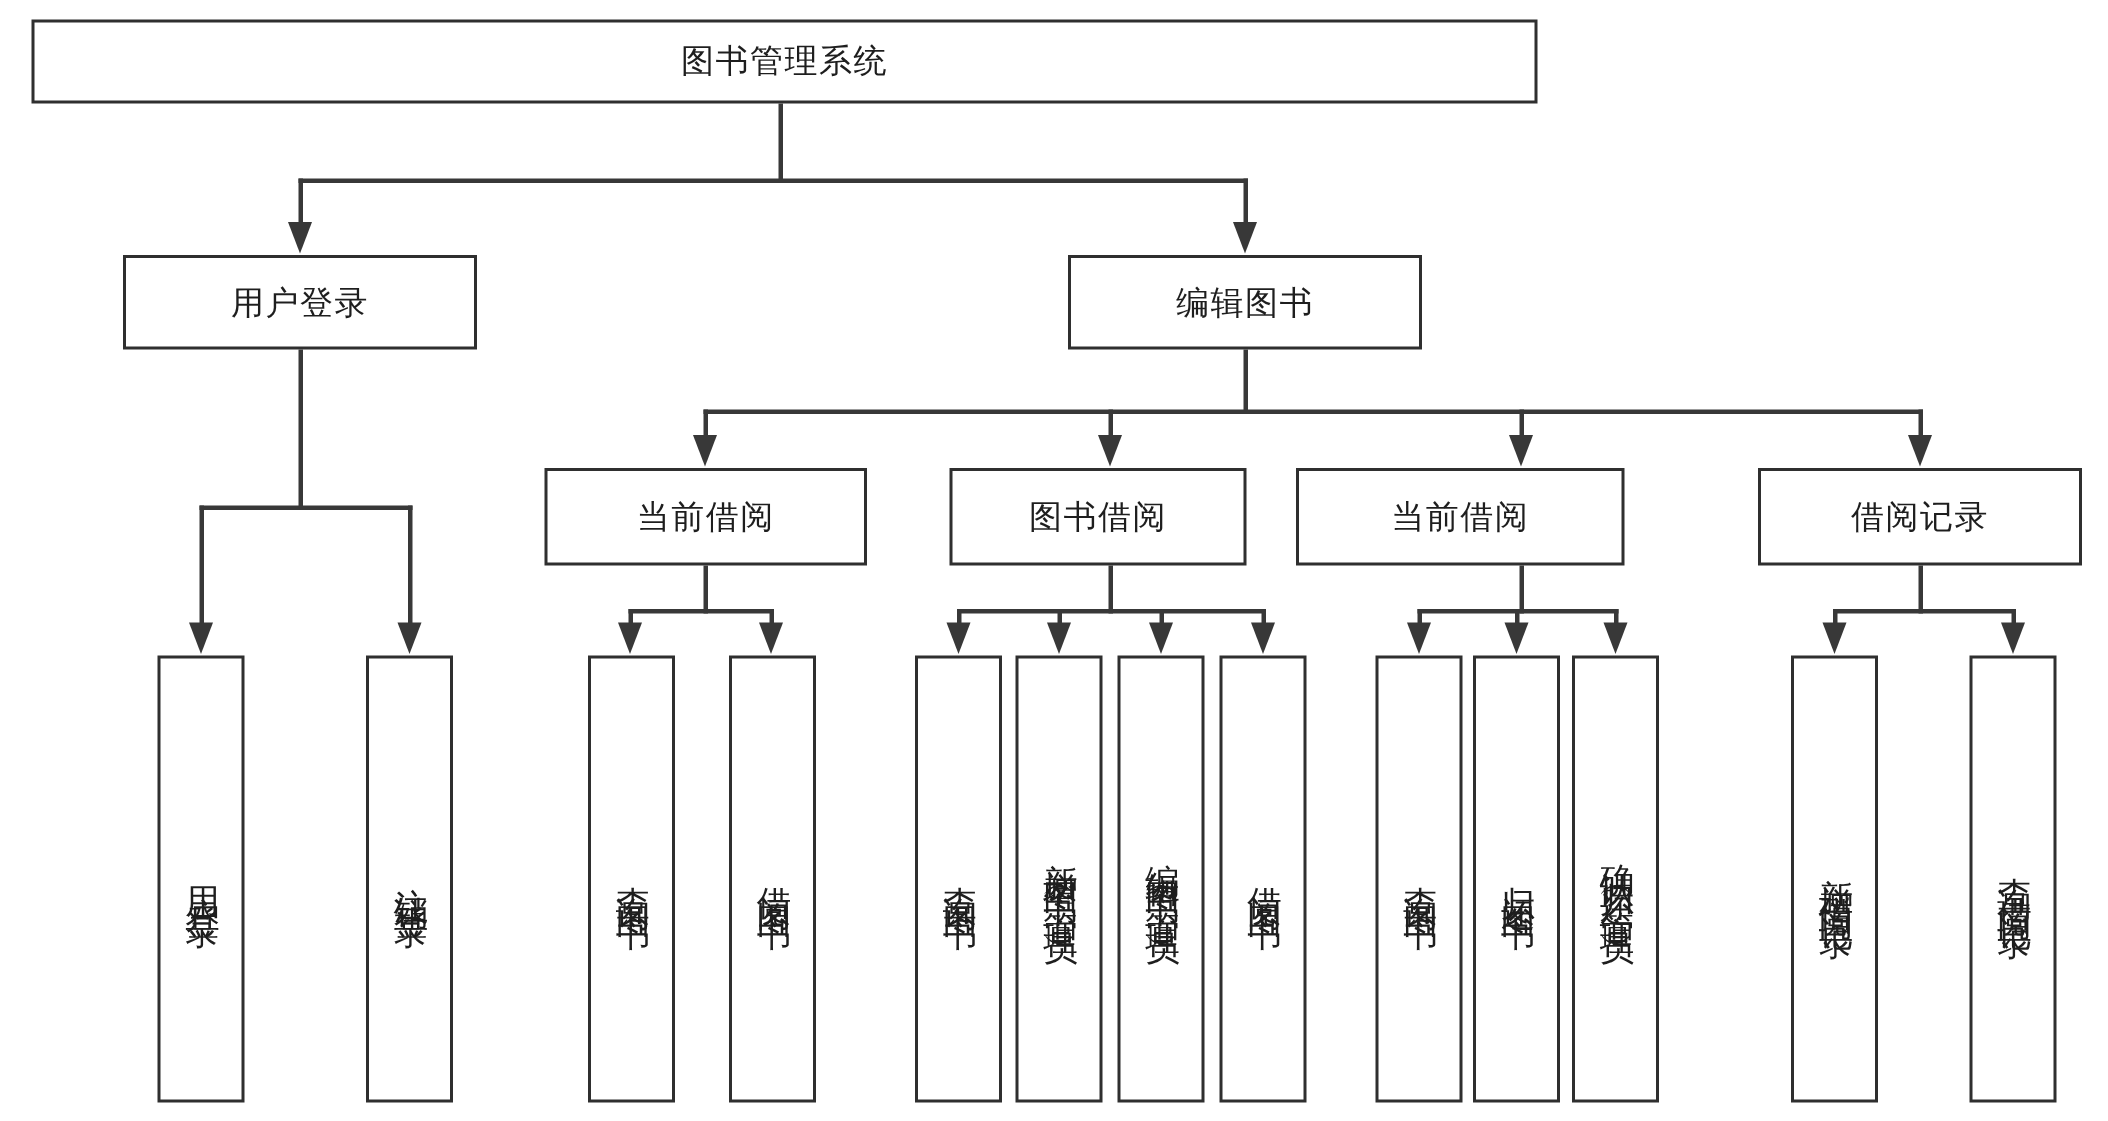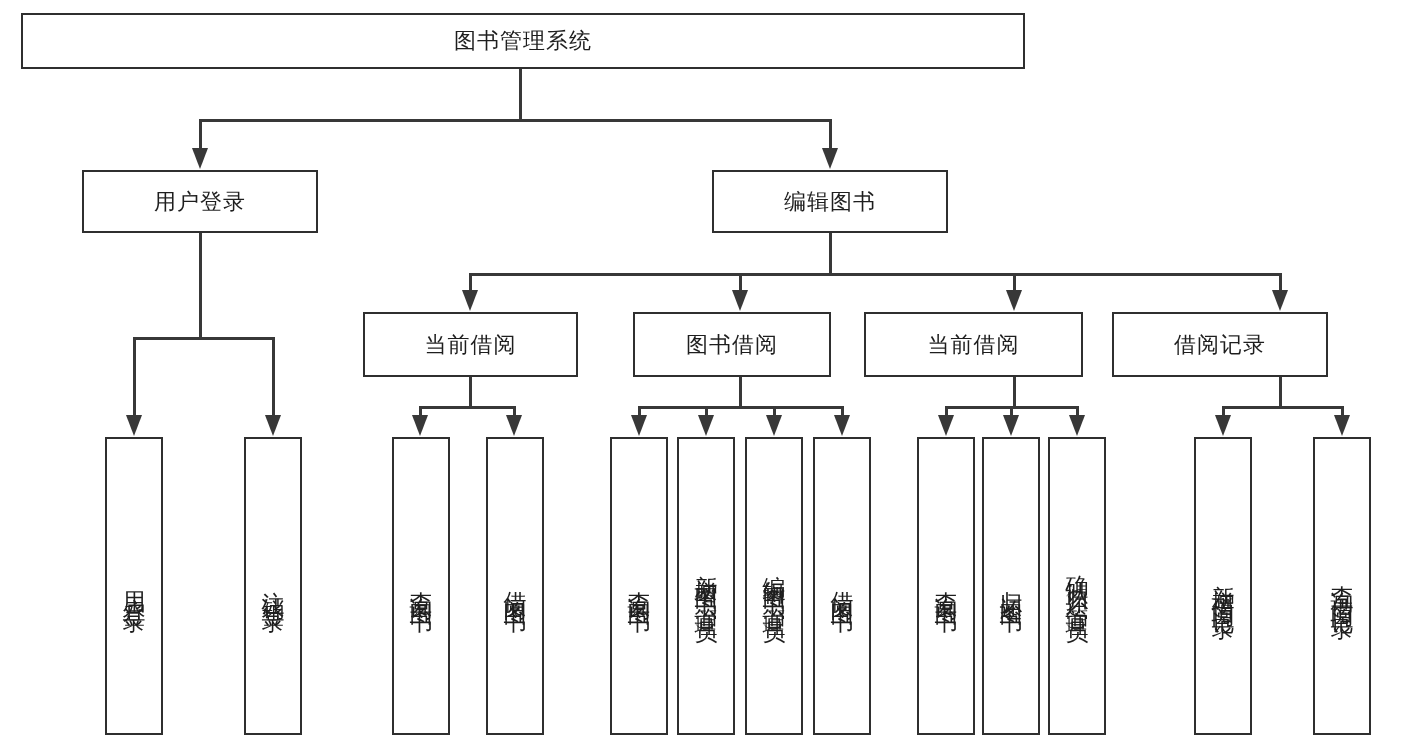--- a/index.html
+++ b/index.html
@@ -79,21 +79,21 @@
 
   <div class="box" style="left:363px;top:312px;width:215px;height:65px;">
     <span>当前借阅</span>
   </div>
   <div class="box" style="left:633px;top:312px;width:198px;height:65px;justify-content:center;">
     <span>图书借阅</span>
   </div>
   <div class="box" style="left:864px;top:312px;width:219px;height:65px;">
     <span>当前借阅</span>
   </div>
-  <div class="box" style="left:1112px;top:312px;width:216px;height:65px;">
+  <div class="box" style="left:1172px;top:312px;width:216px;height:65px;">
     <span>借阅记录</span>
   </div>
 
   <div class="vline" style="left:468.5px;top:377px;height:32px;"></div>
   <div class="hline" style="left:418.5px;top:406px;width:97px;"></div>
   <div class="vline" style="left:418.5px;top:406px;height:11px;"></div>
   <div class="ahead" style="left:412px;top:415px;"></div>
   <div class="vline" style="left:512.5px;top:406px;height:11px;"></div>
   <div class="ahead" style="left:506px;top:415px;"></div>
 

